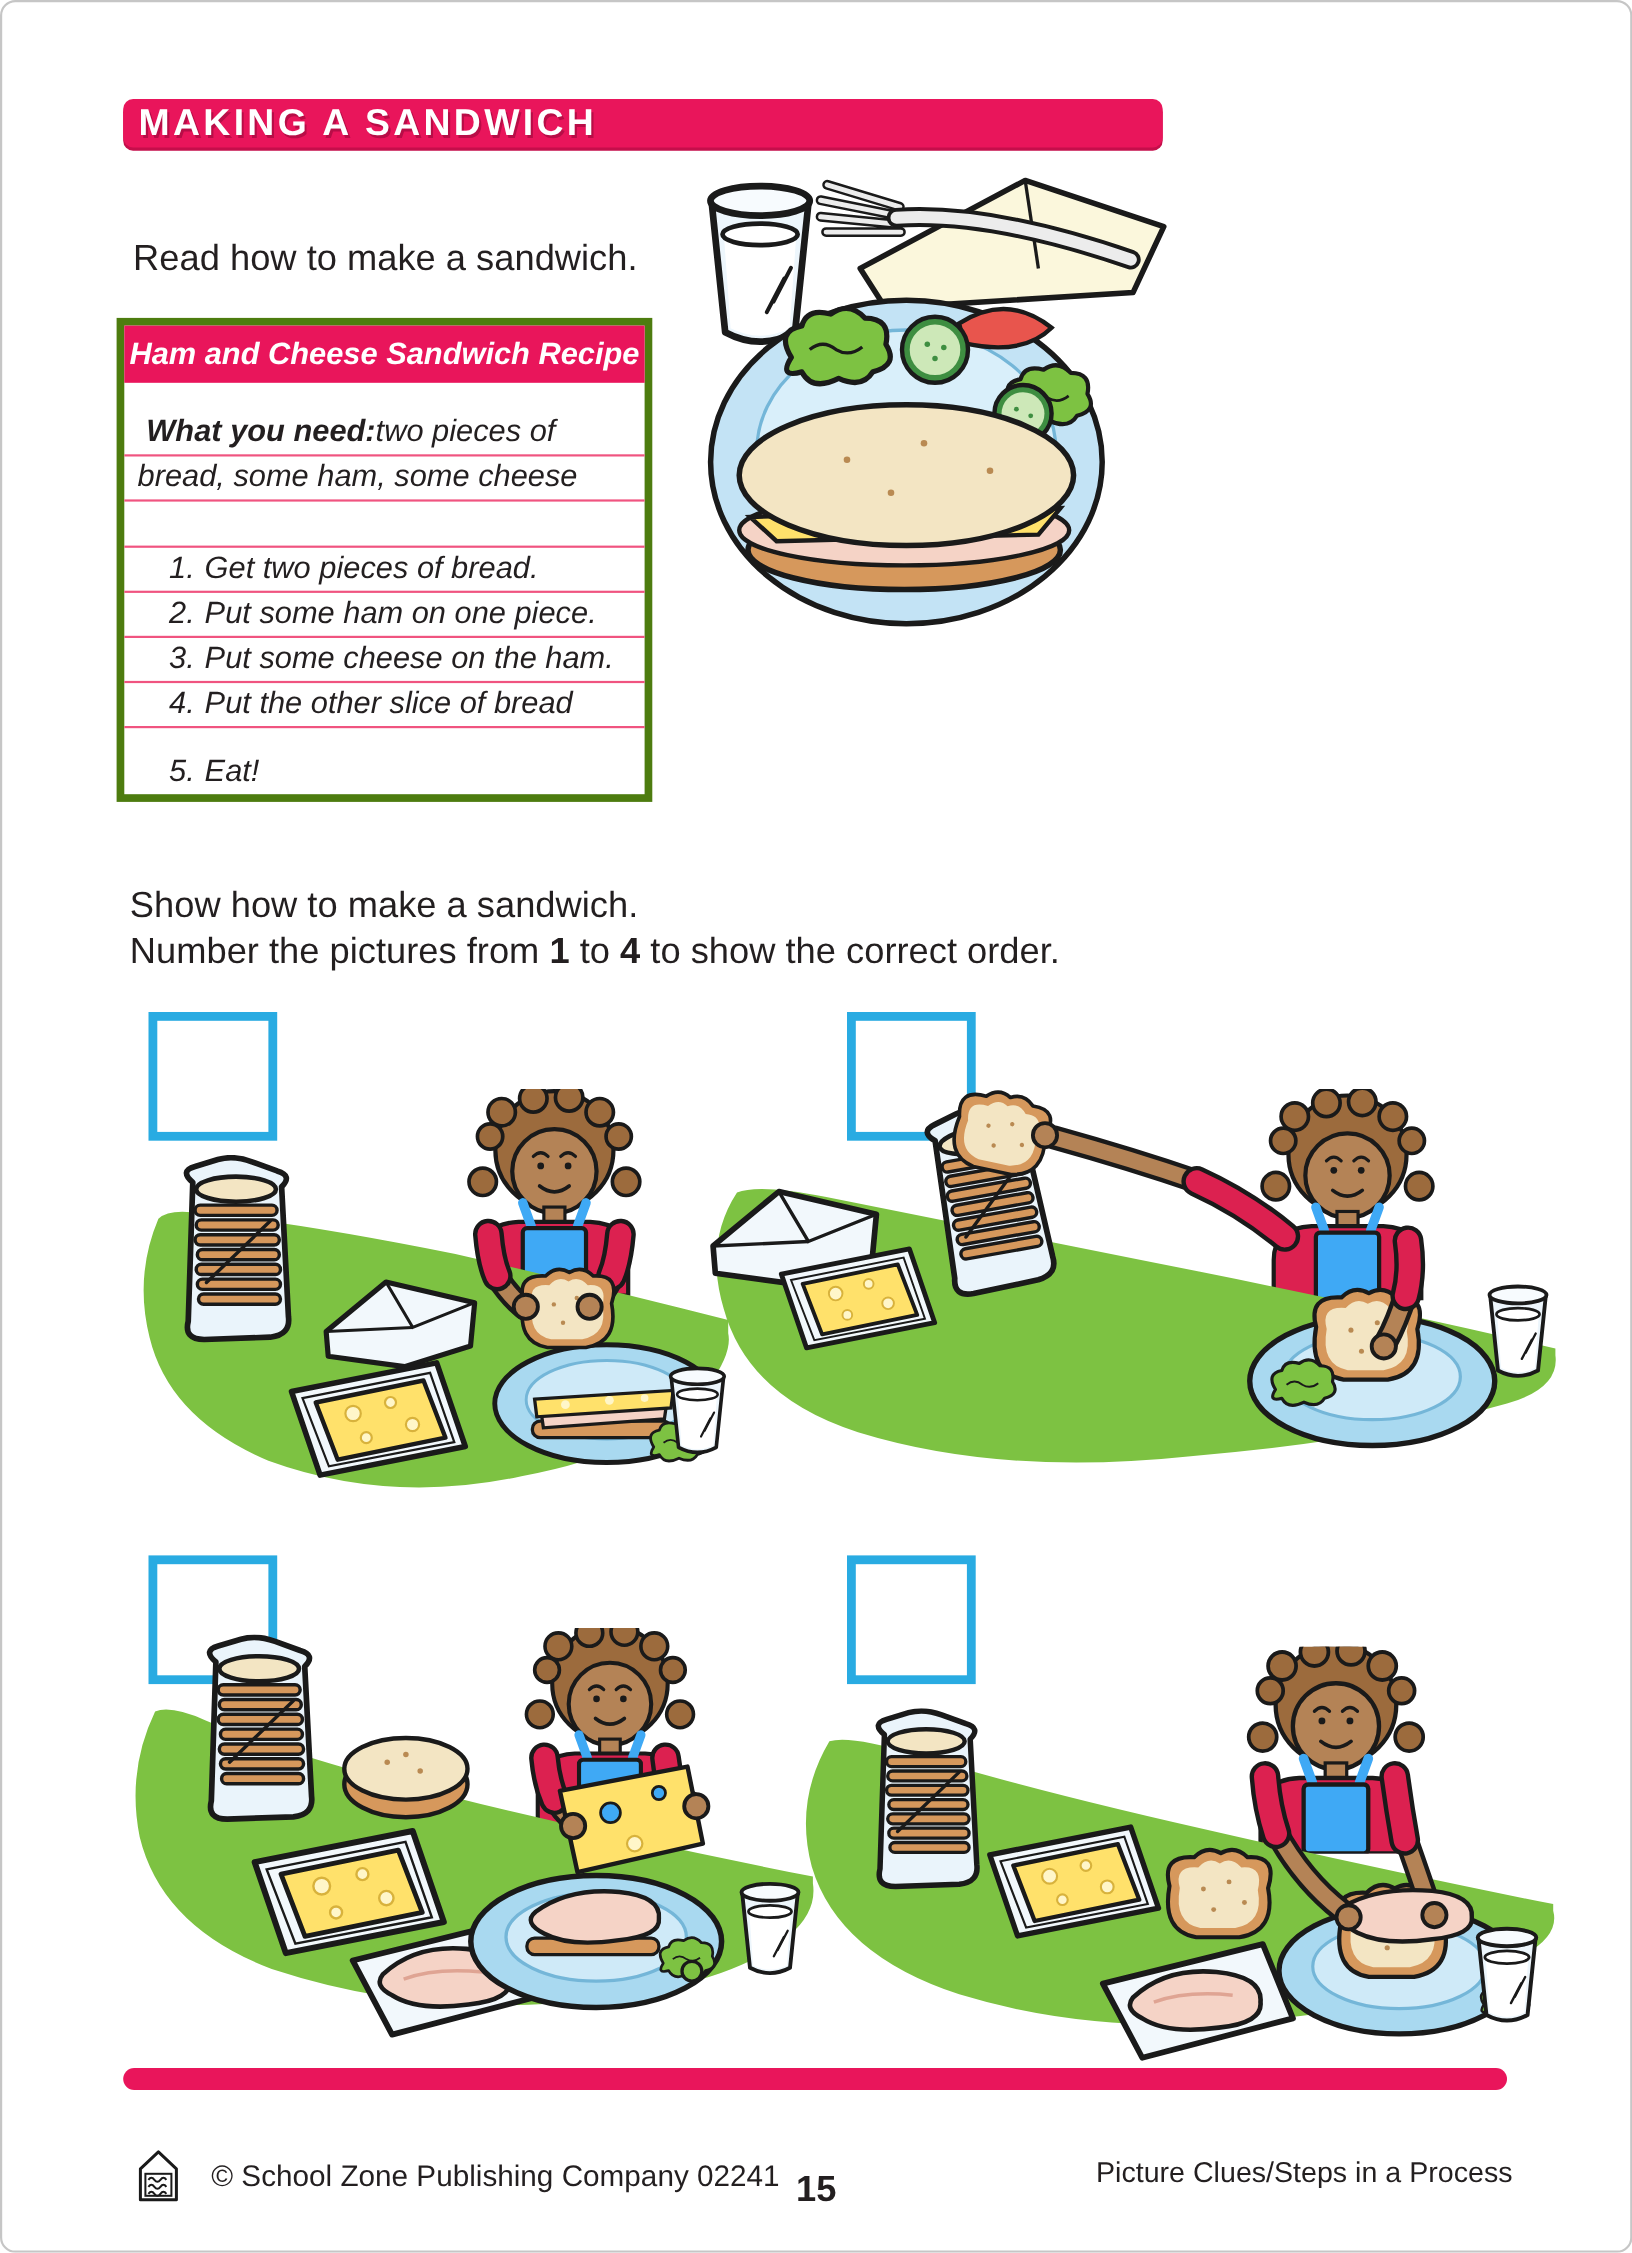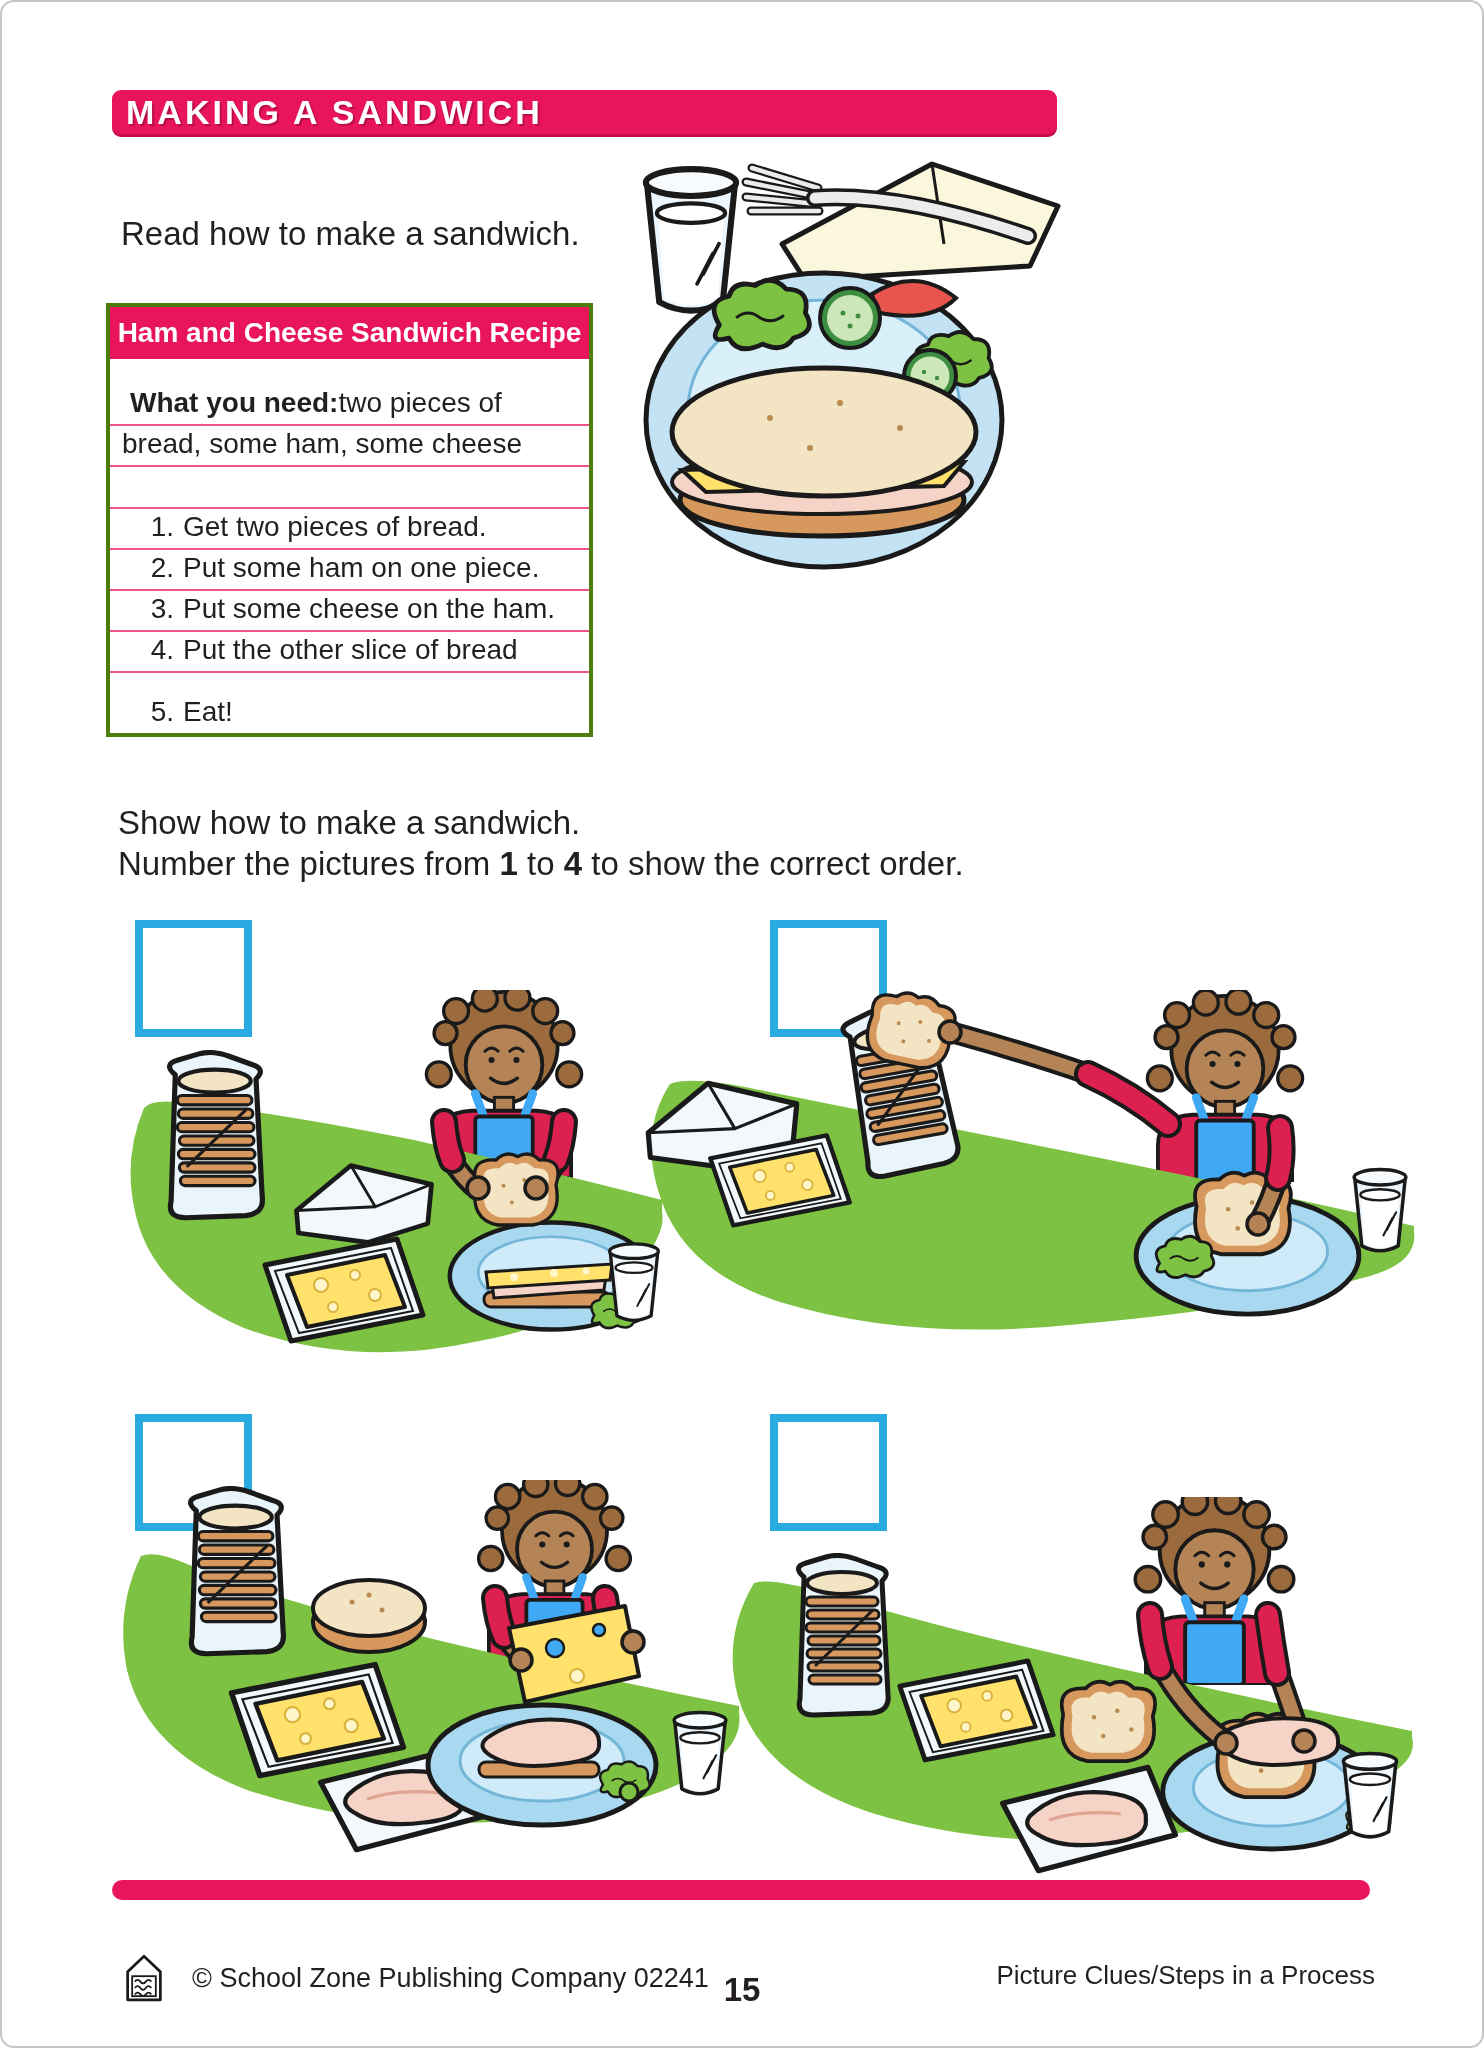--- a/index.html
+++ b/index.html
@@ -15,21 +15,21 @@
     background:#E9155B;border-radius:9px;
     box-shadow:0 3px 0 #c50e4b;
     display:flex;align-items:center;padding-left:14px;text-align:center;
   }
   .title-bar span{
     color:#fff;font-size:34px;font-weight:800;letter-spacing:3px;
     text-shadow:2px 2px 0 #b80d47;
   }
   .intro{position:absolute;left:104px;top:196px;margin:15px;font-size:33px;line-height:42px;}
   
-  .recipe{position:absolute;left:104px;top:301px;width:487px;border:4px solid #4d7c0f;background:#fff;}
+  .recipe{position:absolute;left:104px;top:287px;width:487px;border:7px solid #4d7c0f;background:#fff;font-style:italic;}
   .recipe-head{
     background:#E9155B;color:#fff;font-weight:700;font-size:28px;
     height:52px;display:flex;align-items:center;justify-content:center;
   }
   .rrow{
     display:flex;align-items:flex-end;border-bottom:2px solid #F05480;
     font-size:28px;line-height:34px;padding:0 8px 4px 12px;height:41px;
   }
   .rrow.first{height:67px;padding-left:20px;}
   .rrow.blank{height:42px;}

